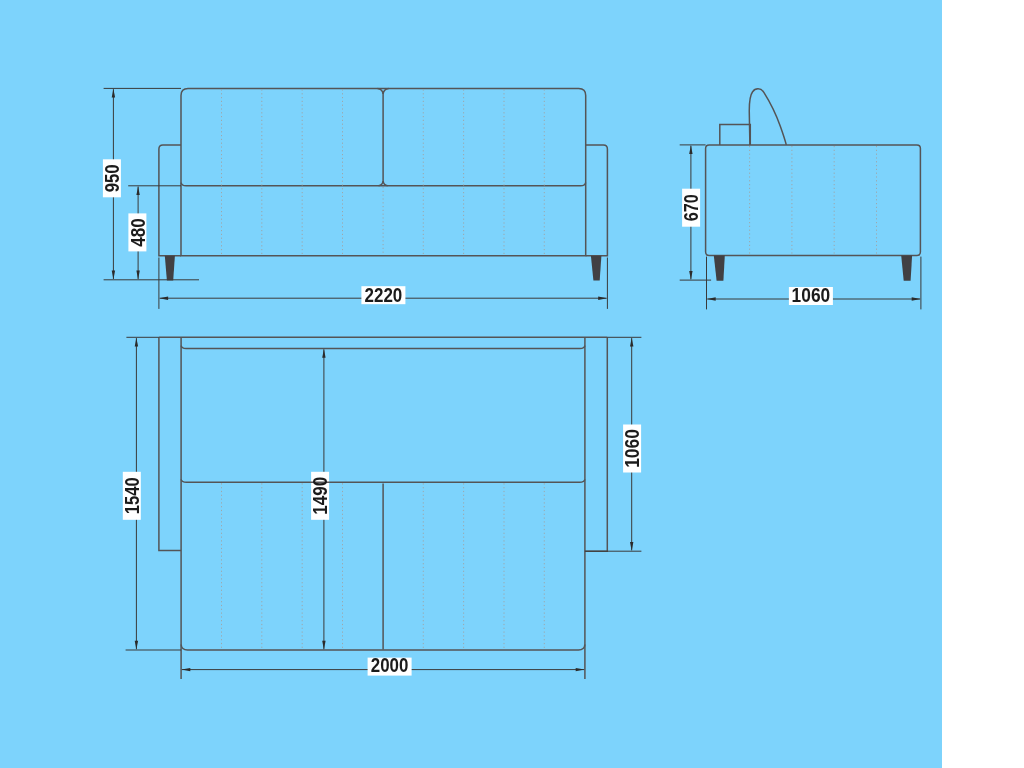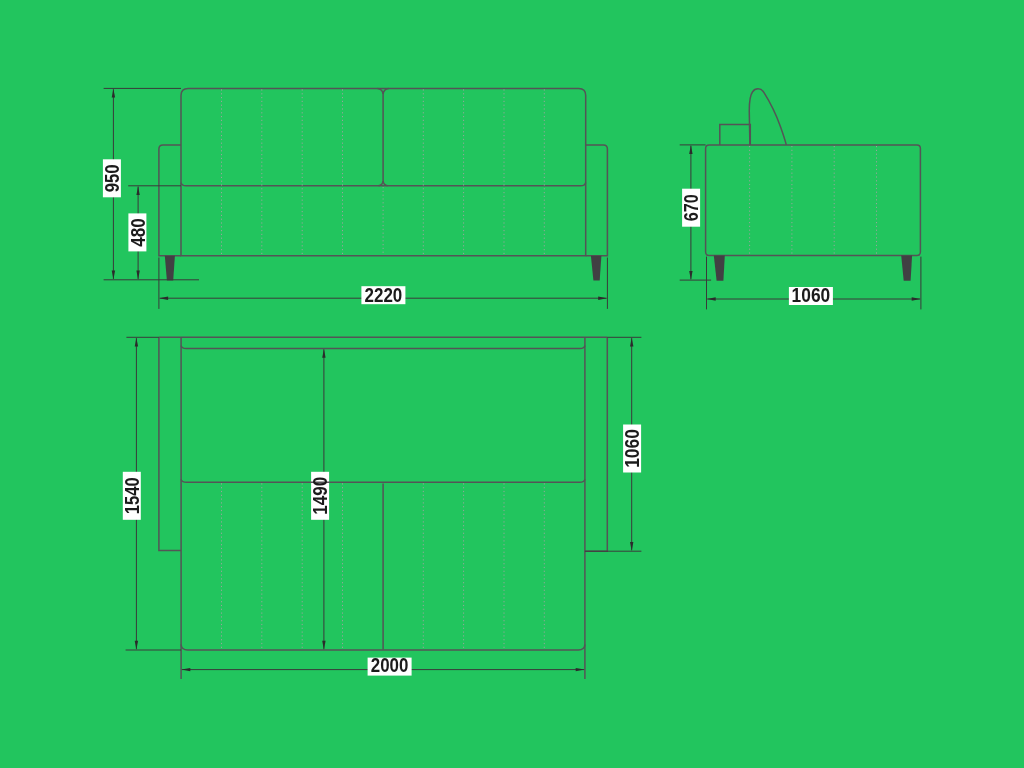--- a/index.html
+++ b/index.html
@@ -1,16 +1,16 @@
 <!DOCTYPE html>
 <html><head>
 <meta charset="utf-8">
 <style>
 html,body{margin:0;padding:0;background:#ffffff;}
-#wrap{width:1024px;height:768px;position:relative;background:#22c55e;overflow:hidden;}
+#wrap{width:942px;height:768px;position:relative;background:#7dd3fc;overflow:hidden;}
 text{font-family:"Liberation Sans",sans-serif;font-weight:bold;fill:#1b1b1b;}
 .ol{stroke:#545456;stroke-width:1.5;fill:none;}
 .dim{stroke:#3a3a3a;stroke-width:1;fill:none;}
 .dot{stroke:#a2a2a2;stroke-width:0.9;fill:none;stroke-dasharray:1.2 2.6;}
 .leg{fill:#414043;stroke:none;}
 </style>
 </head>
 <body>
 <div id="wrap">
 <svg width="1024" height="768" viewBox="0 0 1024 768">

